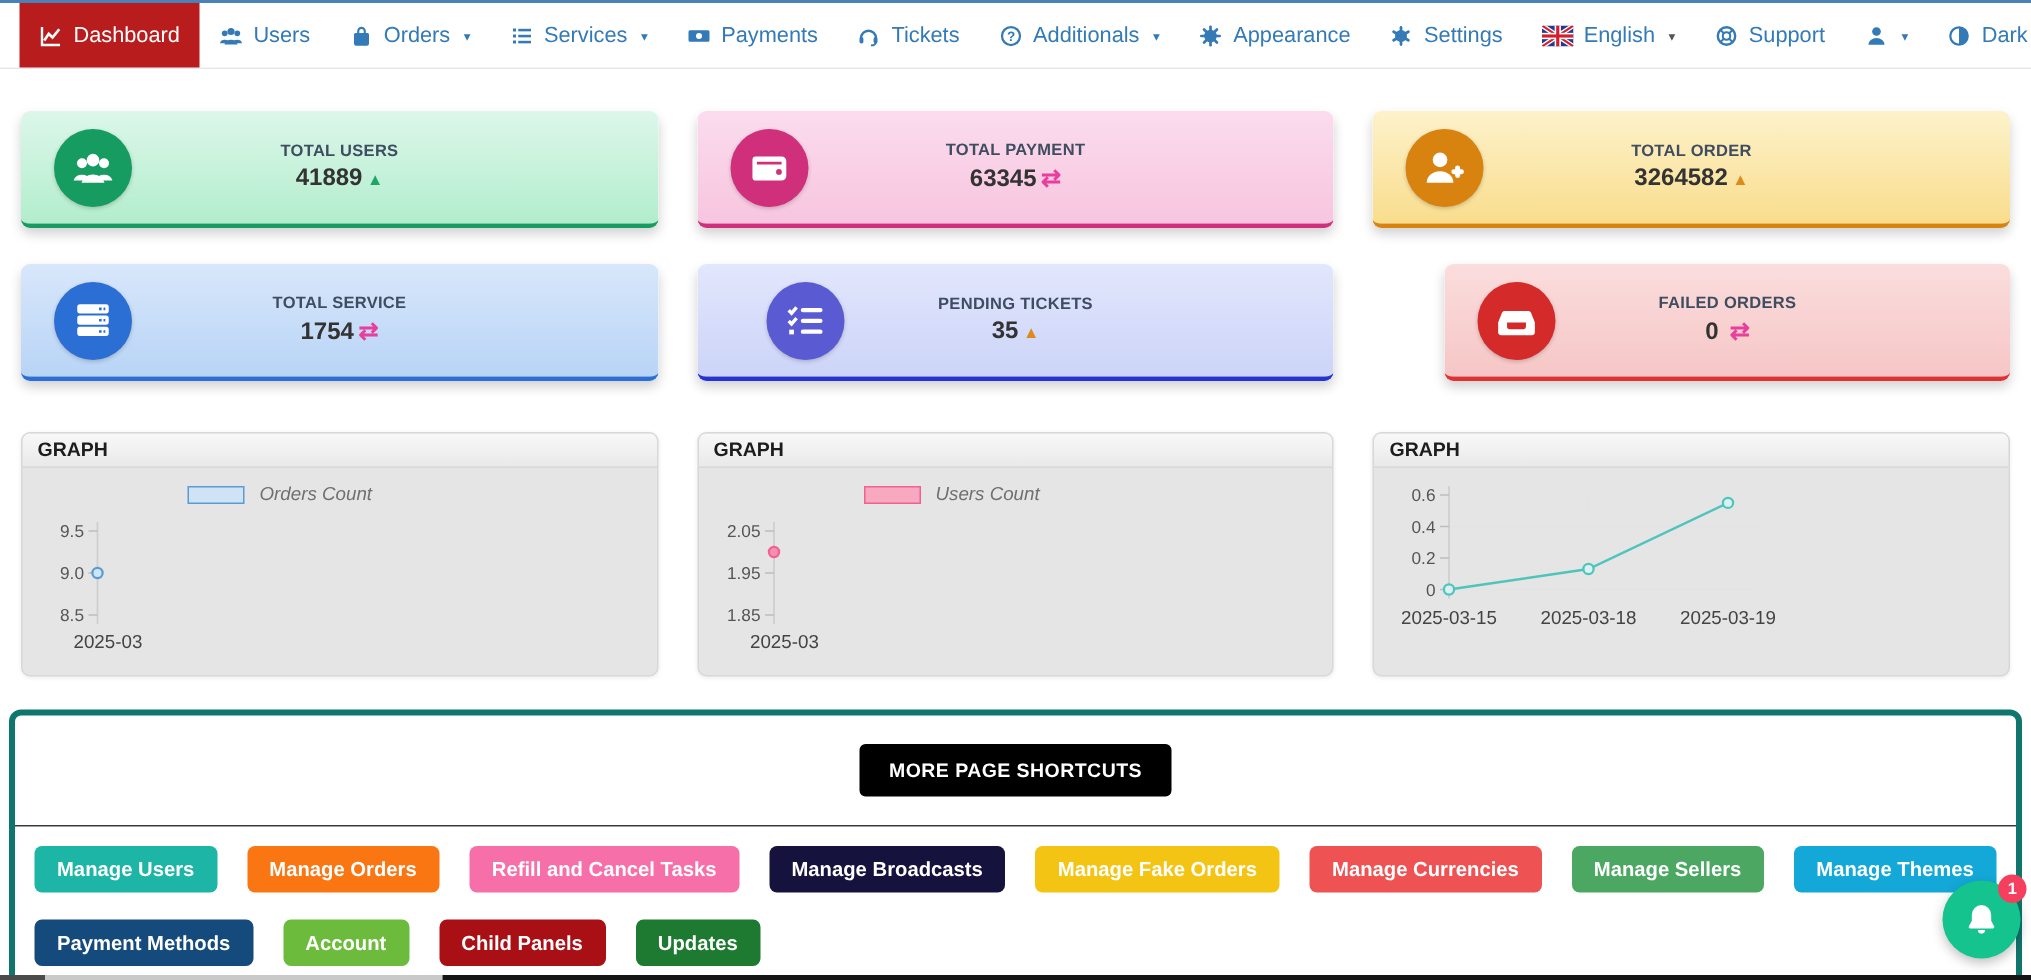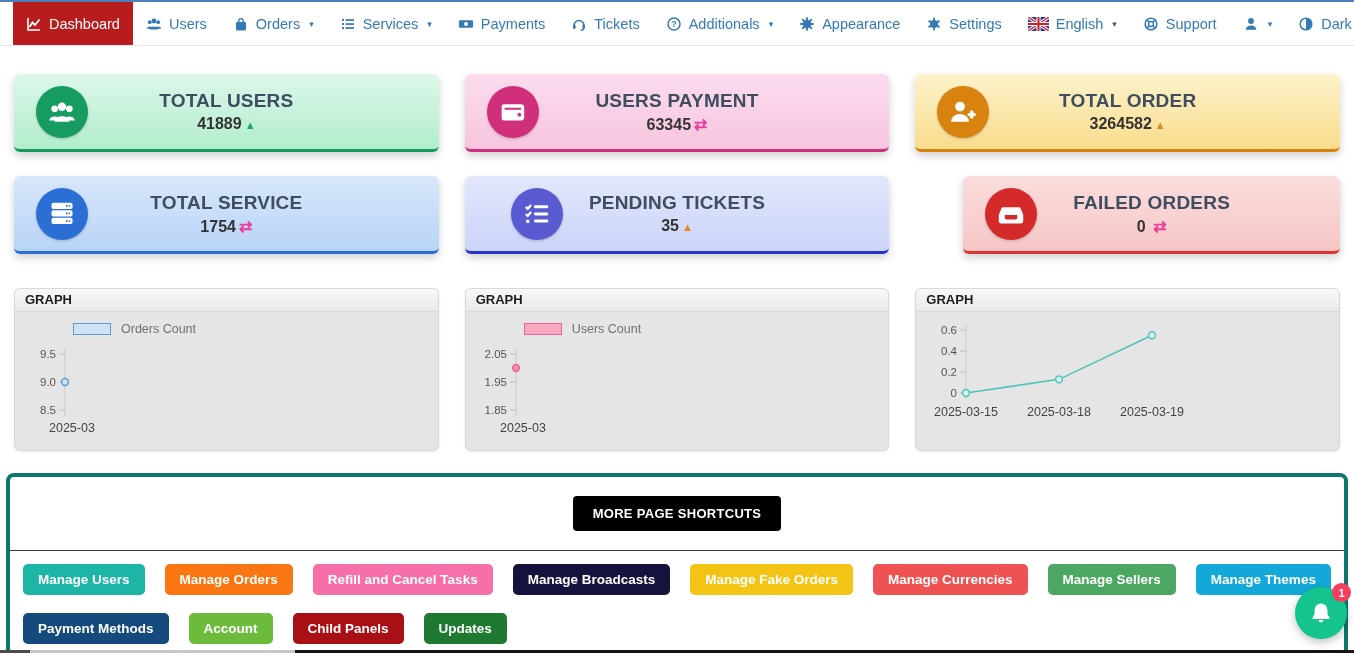--- a/index.html
+++ b/index.html
@@ -48,42 +48,42 @@
   .stat-5{background:linear-gradient(180deg,#fbdddd,#f6c6c6);}
   .stat-icon {
     width:52px; height:52px; border-radius:50%;
     margin-left:22px; display:flex; align-items:center; justify-content:center;
     color:#fff; flex:0 0 auto; box-shadow:0 1px 3px rgba(0,0,0,.2);
   }
   .stat-icon svg { width:28px; height:28px; fill:#fff; }
   .stat-text {
     position:absolute; left:0; right:0; text-align:center;
   }
-  .stat-title { font-size:19px; font-weight:bold; color:#3e4d60; letter-spacing:.2px; }
+  .stat-title { font-size:11px; font-weight:bold; color:#3e4d60; letter-spacing:.2px; }
   .stat-value { font-size:16px; font-weight:bold; color:#333; margin-top:3px; }
   .trend { font-weight:bold; margin-left:3px; }
   .trend.tri { font-size:11px; }
   .trend.xchg { font-size:16px; }
   
   .graphs-grid {
     display:grid; grid-template-columns:repeat(3,1fr);
     gap:26px; margin:34px 14px 0;
   }
   .gcard {
     background:#e5e5e5; border:1px solid #d8d8d8; border-radius:6px;
     overflow:hidden; height:163px; box-shadow:0 1px 3px rgba(0,0,0,.08);
   }
   .ghead {
     background:linear-gradient(180deg,#f8f8f8,#e9e9e9);
     border-bottom:1px solid #d8d8d8;
     font-size:13px; font-weight:bold; color:#1d1d1d;
     padding:3px 10px; height:23px;
   }
   .gbody { padding:8px 0 0 6px; }
-  .legend { display:flex; align-items:center; margin:2px 0 4px 52px; }
+  .legend { display:flex; align-items:flex-end; margin:2px 0 4px 104px;font-style:italic; }
   .swatch { width:38px; height:12px; border:1.5px solid #888; display:inline-block; }
   .llabel { font-size:12.5px; color:#707070; margin-left:10px; }
   .plot { display:block; }
   
   .shortcuts {
     margin:22px 6px 0; background:#fff;
     border:4px solid #0f766e; border-radius:8px;
   }
   .shortcuts-top { padding:19px 0; display:flex; justify-content:center; }
   .more-btn {
@@ -328,21 +328,21 @@
       <div class="stat-value"><span>41889</span><span class="trend tri" style="color: rgb(31, 165, 102);">▲</span></div>
     </div>
   </div>
   <div class="stat-card stat-1" style="border-bottom-color: rgb(208, 47, 124);">
     <div class="stat-icon" style="background-color: rgb(208, 47, 124);">
       <svg>
           <use href="#c-wallet"></use>
         </svg>
     </div>
     <div class="stat-text">
-      <div class="stat-title">USERS PAYMENT</div>
+      <div class="stat-title">TOTAL PAYMENT</div>
       <div class="stat-value"><span>63345</span><span class="trend xchg" style="color: rgb(232, 62, 156);">⇄</span></div>
     </div>
   </div>
   <div class="stat-card stat-2" style="border-bottom-color: rgb(216, 130, 15);">
     <div class="stat-icon" style="background-color: rgb(216, 130, 15);">
       <svg>
           <use href="#c-userplus"></use>
         </svg>
     </div>
     <div class="stat-text">

